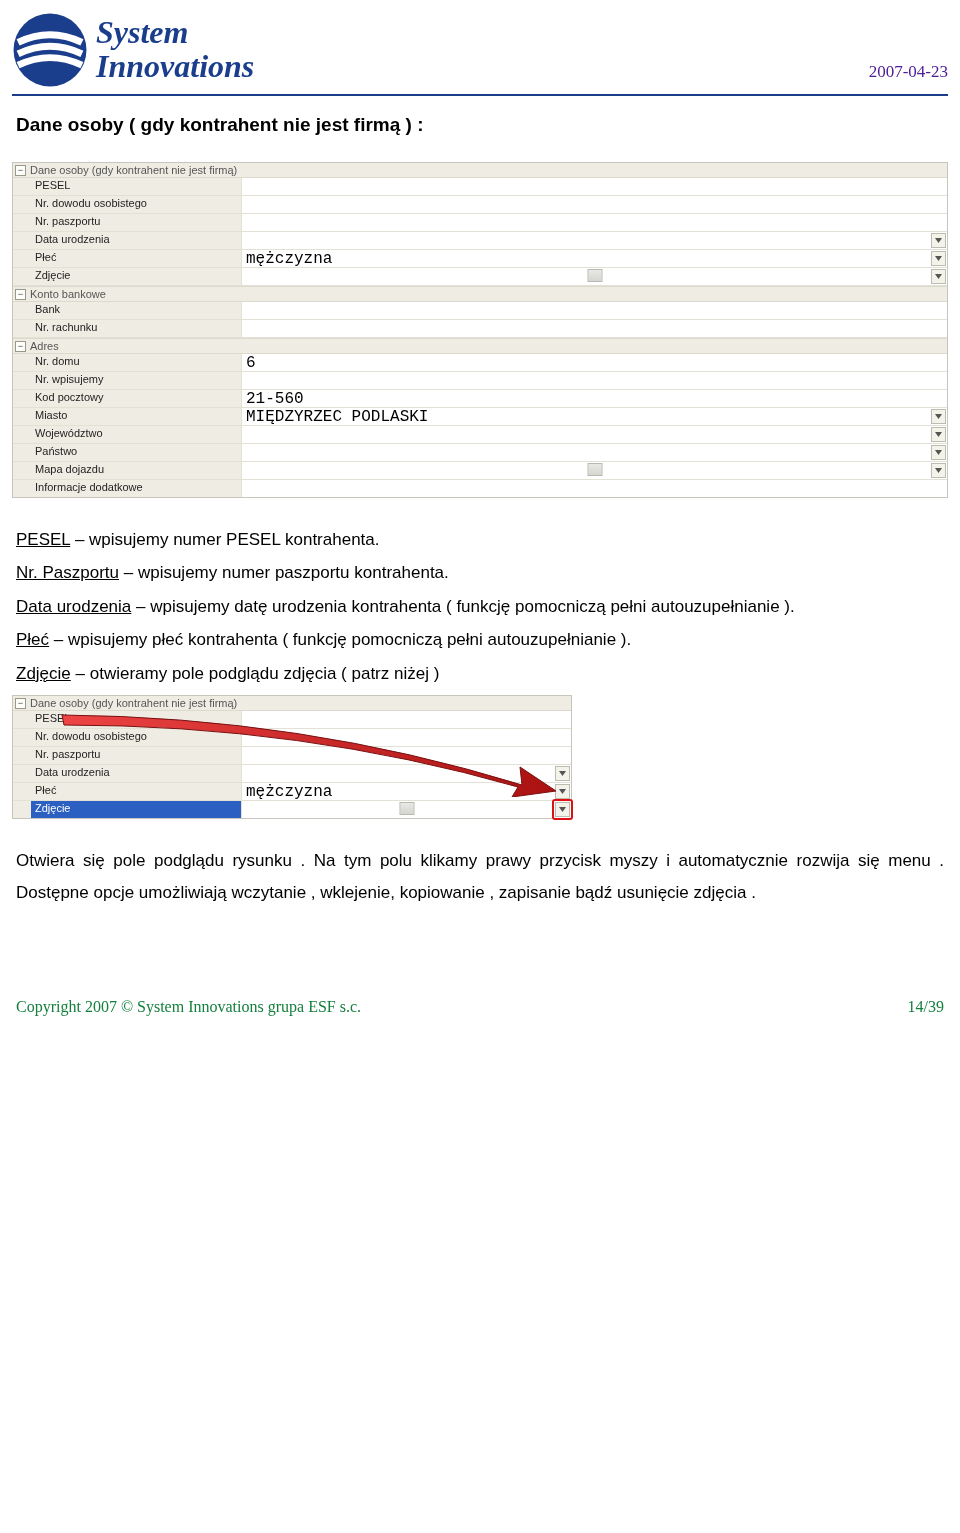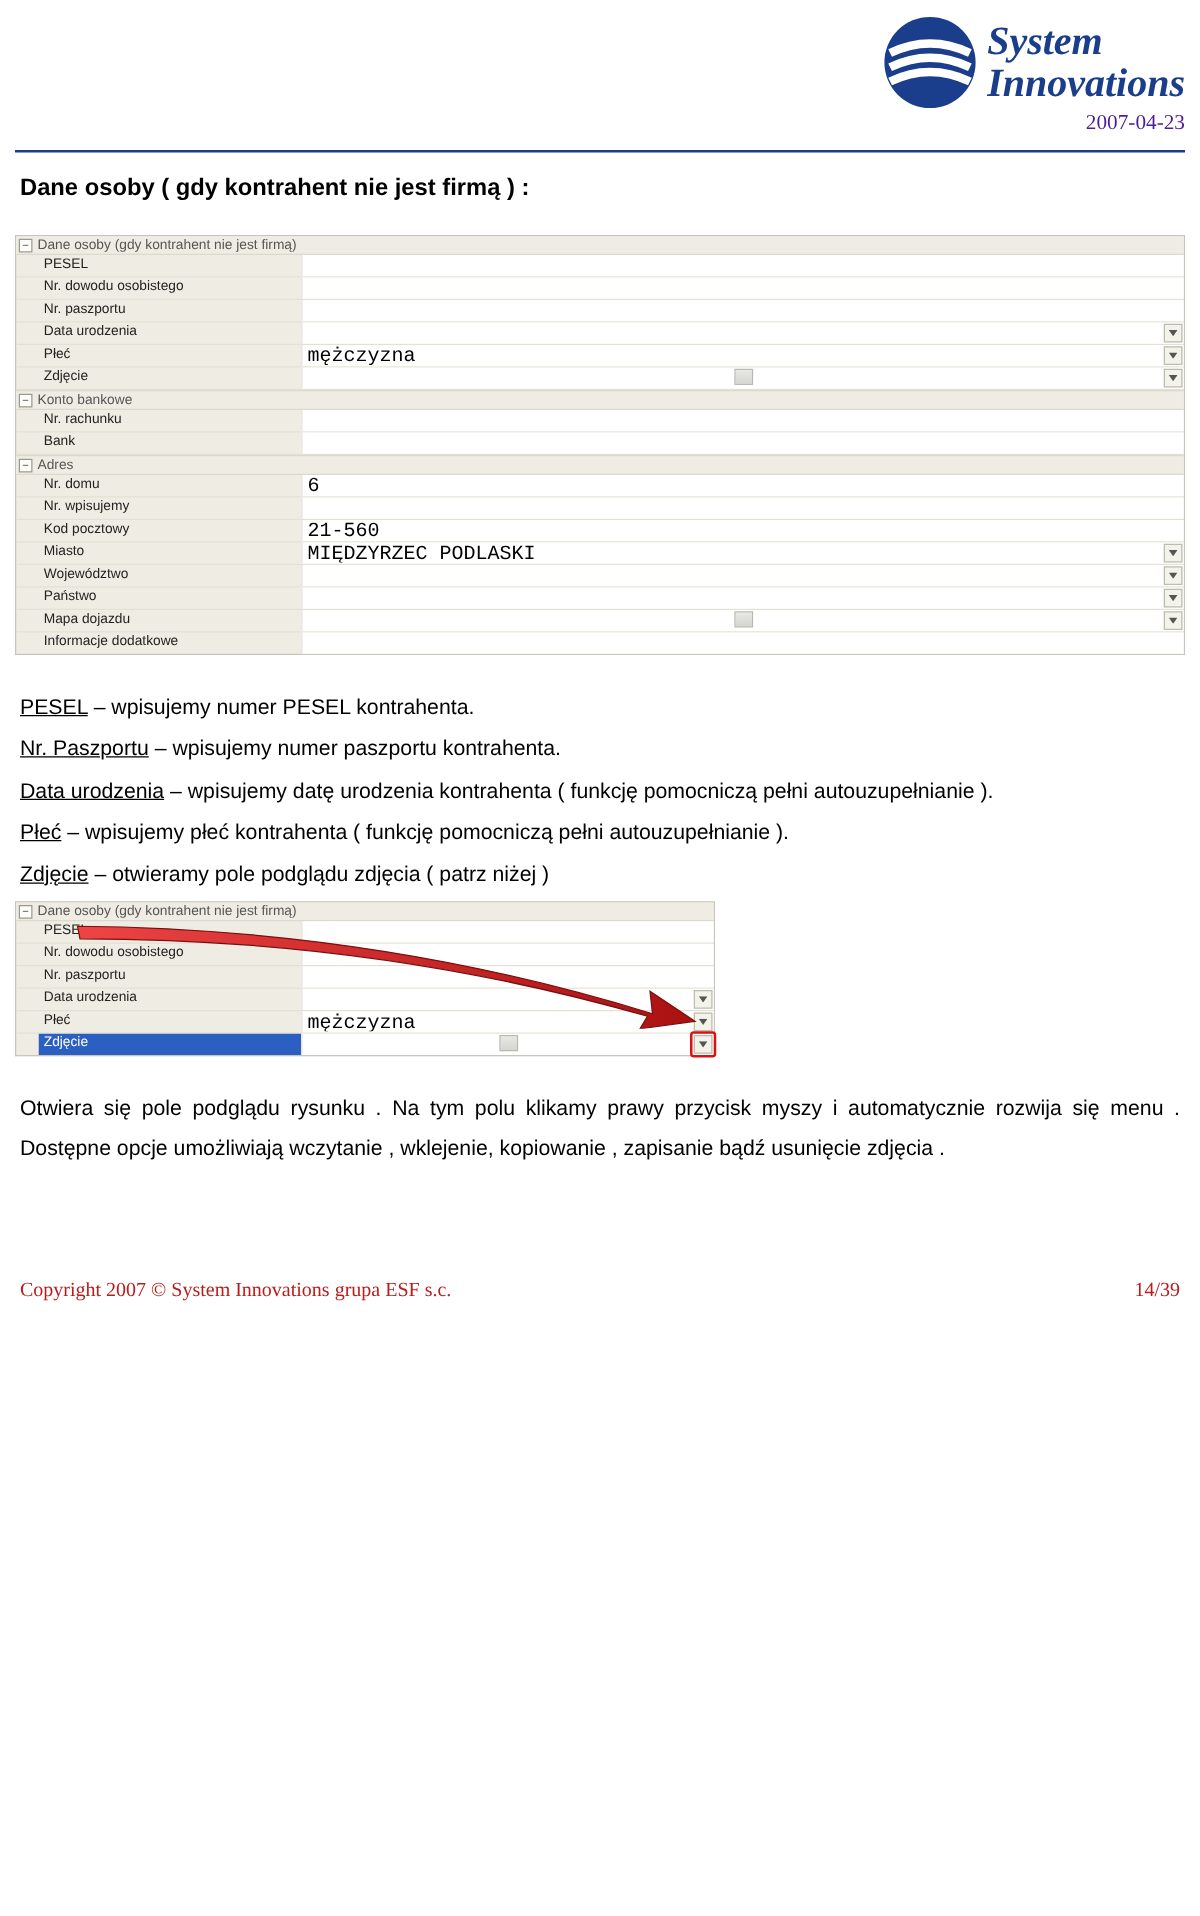--- a/index.html
+++ b/index.html
@@ -14,21 +14,20 @@
   .page {
     padding: 12px 12px 20px 12px;
   }
   .header {
     display: flex;
     align-items: flex-end;
     justify-content: space-between;
     border-bottom: 2px solid #1a3e8c;
     padding-bottom: 6px;
     margin-bottom: 18px;
-    flex-direction: column;
   }
   .logo {
     display: flex;
     align-items: center;
     gap: 8px;
   }
   .logo-mark {
     width: 76px;
     height: 76px;
   }
@@ -171,21 +170,21 @@
     margin: 0 4px;
   }
   .prose .u { text-decoration: underline; }
   .prose p { margin-bottom: 2px; }
   .prose.justify p { text-align: justify; }
   .footer {
     display: flex;
     justify-content: space-between;
     font-family: Georgia, "Times New Roman", serif;
     font-size: 16px;
-    color: #b91c1c;
+    color: #15803d;
     margin-top: 90px;
     padding: 0 4px;
   }
   .panel2-wrap {
     position: relative;
     margin: 6px 0 26px 0;
   }
 </style>
 </head>
 <body>
@@ -265,27 +264,27 @@
               <path d="M0 0 L7 0 L3.5 5 Z" fill="#555"></path>
             </svg>
           </div>
         </div>
       </div>
       <div class="group-header ">
         <span class="collapse-btn">−</span>
         <span>Konto bankowe</span>
       </div>
       <div class="row">
+        <div class="label">Bank</div>
+        <div class="value">
+          <input type="text" value="" style="">
+        </div>
+      </div>
+      <div class="row">
         <div class="label">Nr. rachunku</div>
-        <div class="value">
-          <input type="text" value="" style="">
-        </div>
-      </div>
-      <div class="row">
-        <div class="label">Bank</div>
         <div class="value">
           <input type="text" value="" style="">
         </div>
       </div>
       <div class="group-header ">
         <span class="collapse-btn">−</span>
         <span>Adres</span>
       </div>
       <div class="row">
         <div class="label">Nr. domu</div>

